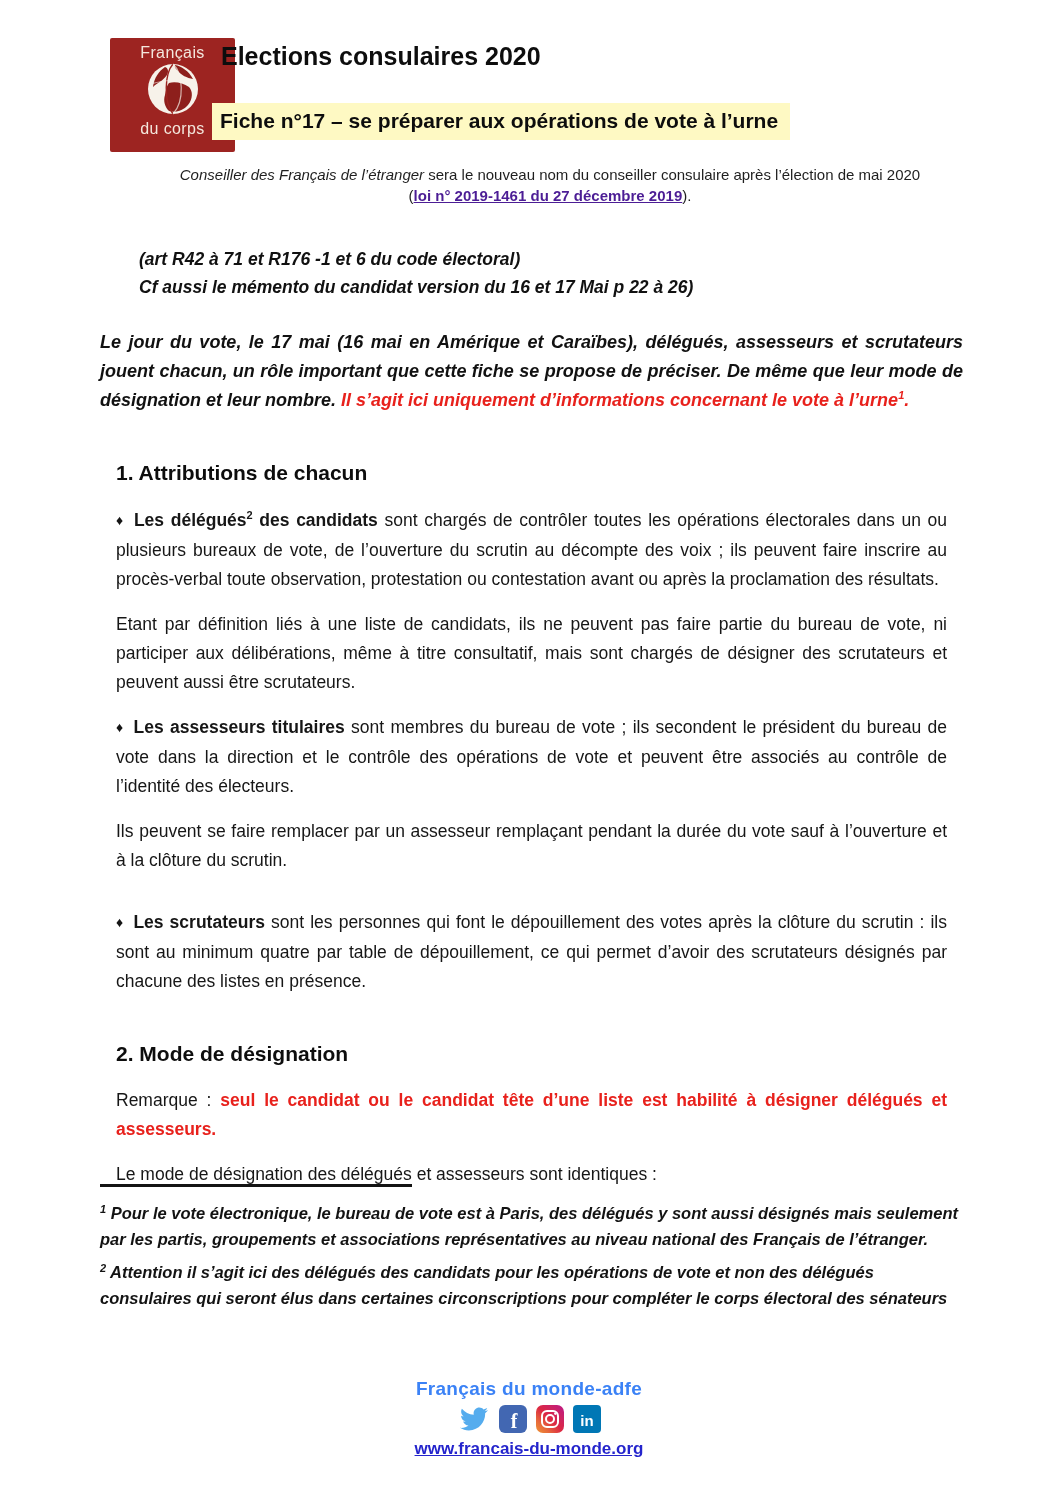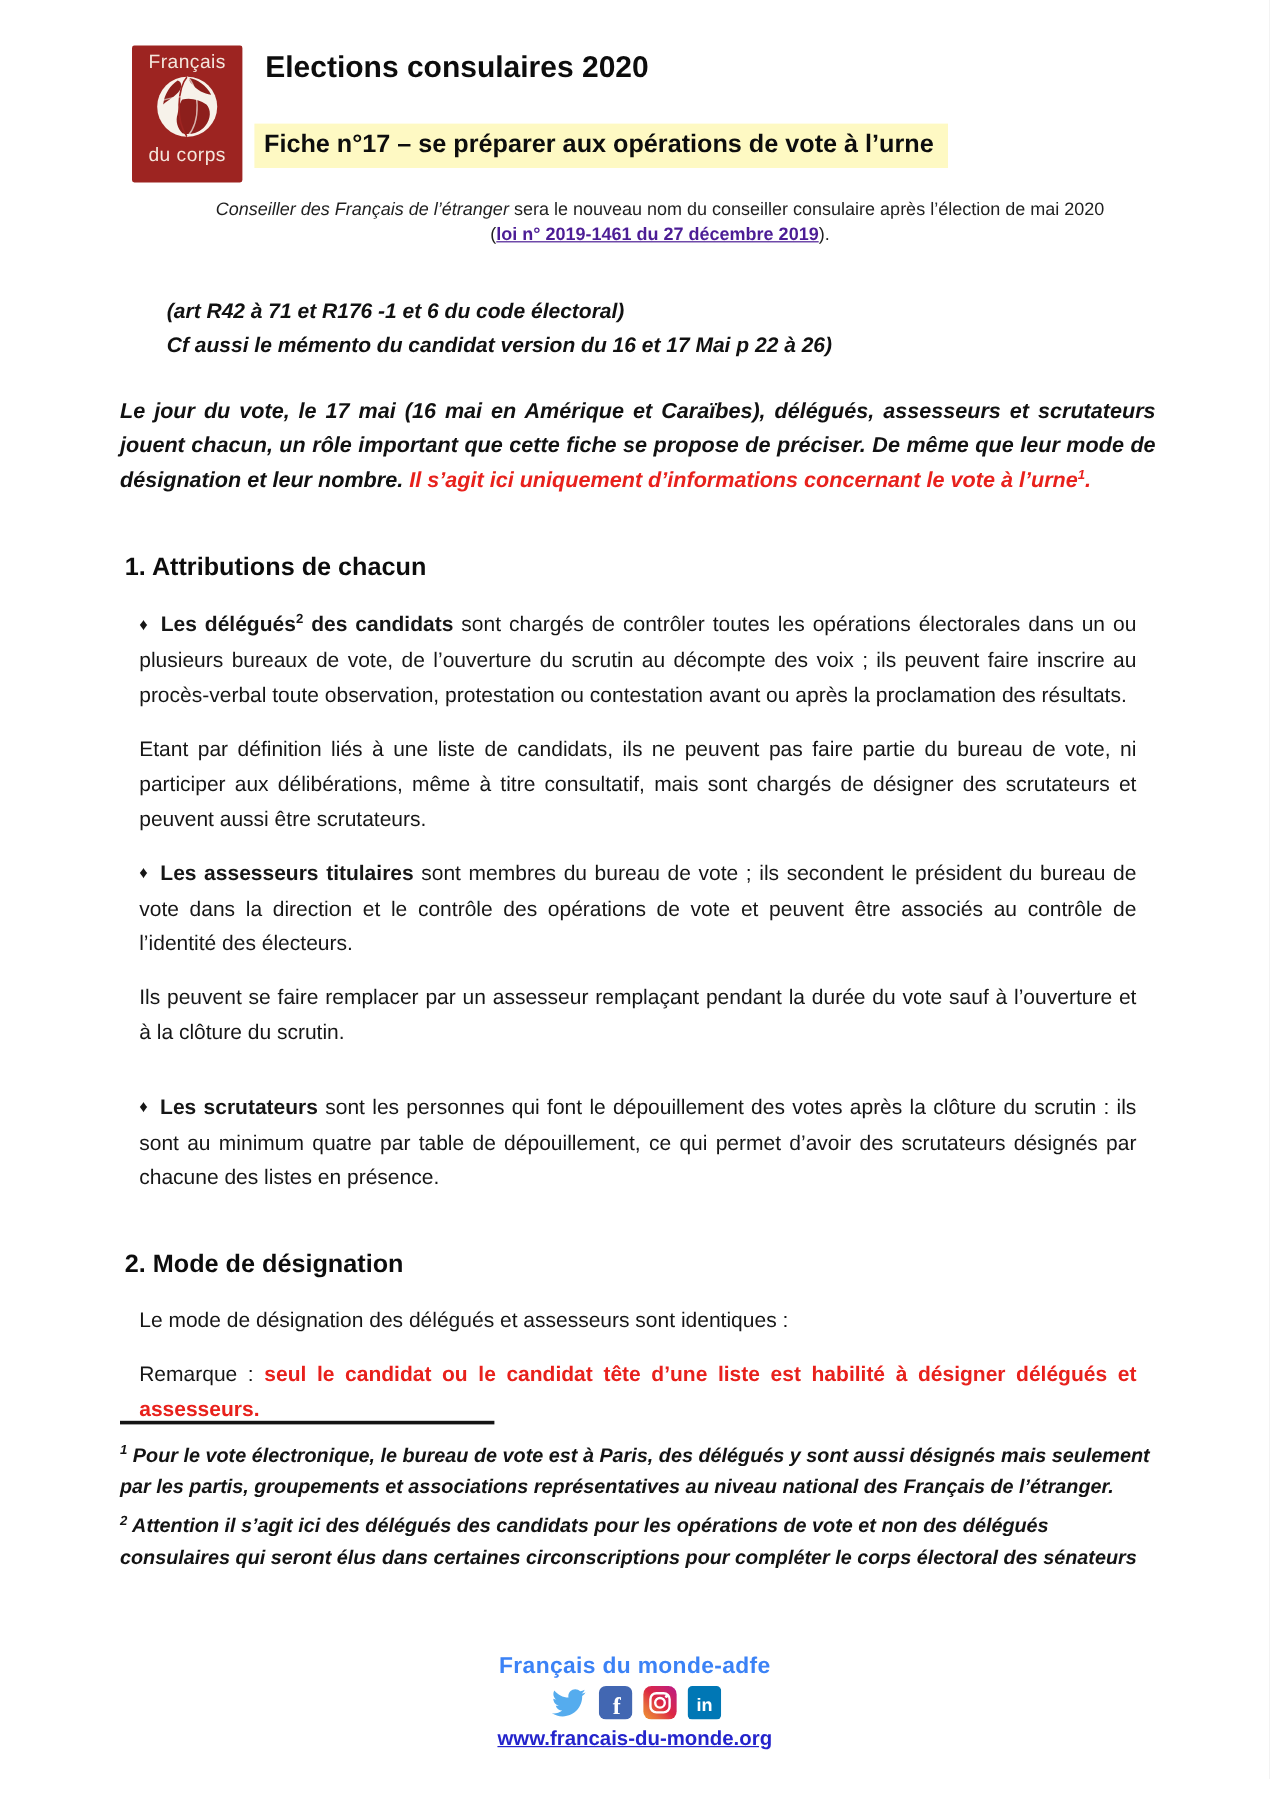--- a/index.html
+++ b/index.html
@@ -4,21 +4,21 @@
 <style>
   html,body { margin:0; padding:0; background:#e8e8e8; }
   .page {
     position:relative; width:1058px; height:1497px; margin:0 auto;
     background:#ffffff; overflow:hidden;
     font-family:"Liberation Sans", sans-serif; color:#1a1a1a;
   }
 
   
   .logo {
-    position:absolute; left:110px; top:38px; width:92px; height:114px;
+    position:absolute; left:110px; top:38px; width:125px; height:114px;
     background:#9d2421; border-radius:2px; box-sizing:border-box;
     display:flex; flex-direction:column; align-items:center; justify-content:space-between;
     padding:7px 4px 24px;
   }
   .logo .logo-line { color:#f4e7dd; font-size:16px; line-height:16px; letter-spacing:.4px; }
 
   
   .title { position:absolute; left:221px; top:42px; font-size:25px; font-weight:bold; color:#0d0d0d; }
   .subtitle {
     position:absolute; left:212px; top:103px; background:#fef9c3;
@@ -35,21 +35,21 @@
 
   
   .intro {
     position:absolute; left:100px; top:328px; width:863px;
     font-size:18px; font-weight:bold; font-style:italic; line-height:29px; text-align:justify; color:#111;
   }
   .red { color:#e8211c; }
 
   
   .main { position:absolute; left:100px; top:461px; width:863px; font-size:17.5px; line-height:29px; text-align:justify; color:#161616; }
-  .sec-heading { font-size:21px; font-weight:bold; line-height:24px; margin:0 0 21px 4px; text-align:left; color:#0d0d0d; }
+  .sec-heading { font-size:21px; font-weight:bold; line-height:24px; margin:0 0 21px 16px; text-align:left; color:#0d0d0d; }
   .sec-heading.second { margin-top:44px; margin-bottom:20px; }
   .main p { margin:16px; }
   .p2 { margin-bottom:13px !important; }
   .p4 { margin-bottom:33px !important; }
   .p5 { margin-bottom:46px !important; }
   .bullet { font-size:14px; margin-right:9px; position:relative; top:-1px; }
   .blead { font-weight:bold; }
   sup { font-size:11px; line-height:0; }
   .remark-red { color:#e8211c; font-weight:bold; }
 
@@ -124,24 +124,24 @@
       <span>Ils peuvent se faire remplacer par un assesseur remplaçant pendant la durée du vote sauf à l’ouverture et à la clôture du scrutin.</span>
     </p>
 
     <p class="p5">
       <span class="bullet">♦</span><span class="blead">Les scrutateurs</span><span> sont les personnes qui font le dépouillement des votes après la clôture du scrutin : ils sont au minimum quatre par table de dépouillement, ce qui permet d’avoir des scrutateurs désignés par chacune des listes en présence.</span>
     </p>
 
     <div class="sec-heading second">2.  Mode de désignation</div>
 
     <p>
-      <span>Le mode de désignation des délégués et assesseurs sont identiques :</span>
+      <span>Remarque : </span><span class="remark-red">seul le candidat ou le candidat tête d’une liste est habilité à désigner délégués et assesseurs.</span>
     </p>
     <p>
-      <span>Remarque : </span><span class="remark-red">seul le candidat ou le candidat tête d’une liste est habilité à désigner délégués et assesseurs.</span>
+      <span>Le mode de désignation des délégués et assesseurs sont identiques :</span>
     </p>
   </div>
 
   <div class="footnotes">
     <div class="fn-rule"></div>
     <p>
       <sup>1</sup><span> Pour le vote électronique, le bureau de vote est à Paris, des délégués y sont aussi désignés mais seulement par les partis, groupements et associations représentatives au niveau national des Français de l’étranger.</span>
     </p>
     <p>
       <sup>2</sup><span> Attention il s’agit ici des délégués des candidats pour les opérations de vote et non des délégués consulaires qui seront élus dans certaines circonscriptions pour compléter le corps électoral des sénateurs</span>

